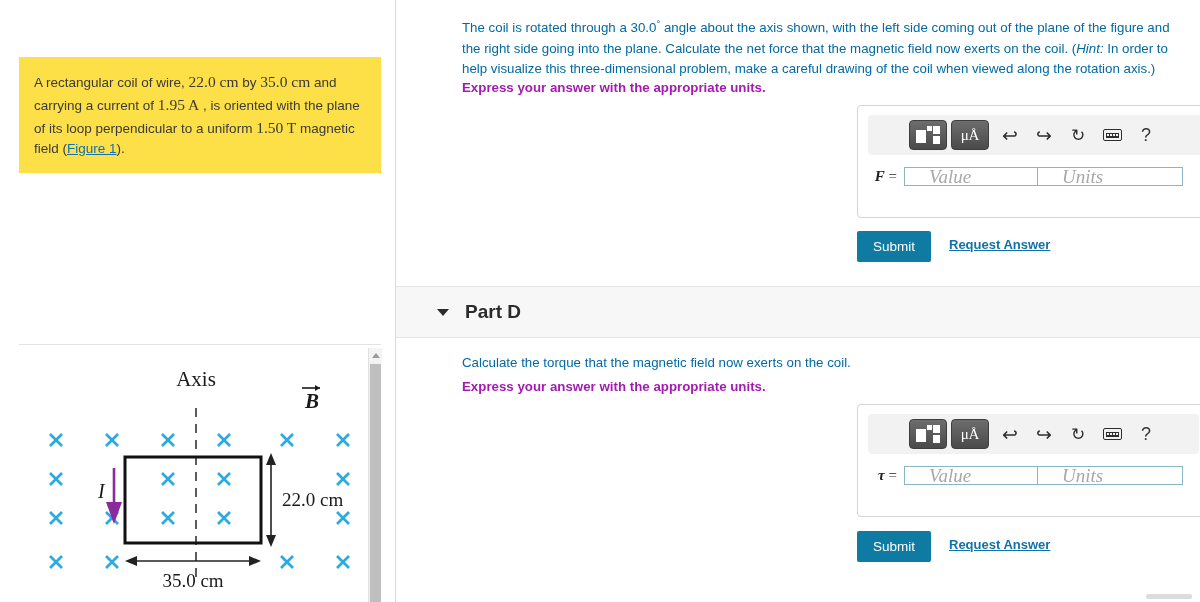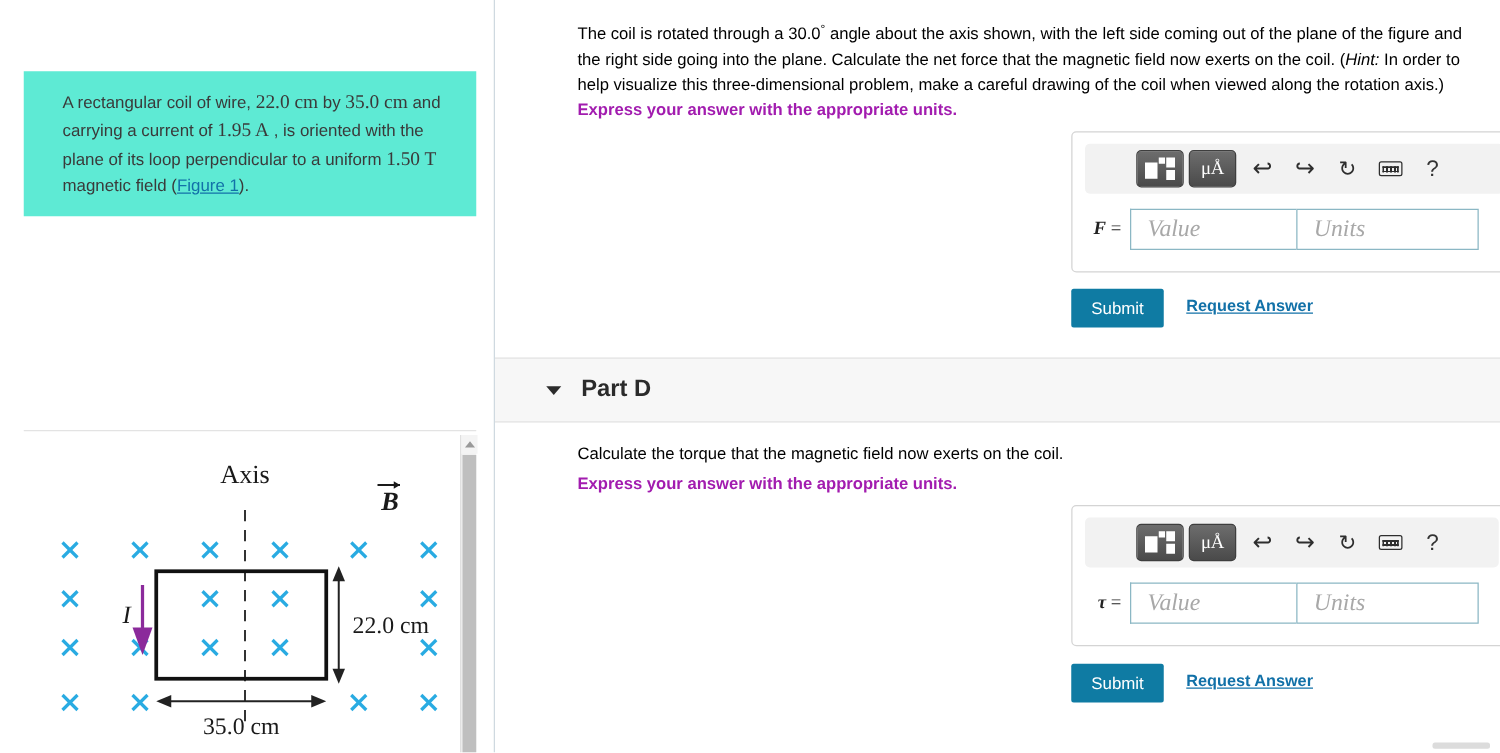--- a/index.html
+++ b/index.html
@@ -37,22 +37,22 @@
     position: absolute; left: 0; top: 0; width: 396px; height: 602px;
     background: #fff;
   }
   .divider-v {
     position: absolute; left: 395px; top: 0; width: 1px; height: 602px;
     background: #cfd9e0;
   }
 
   .problem-box {
     position: absolute; left: 19px; top: 57px; width: 362px;
-    background: #5eead4;
-    padding: 14px 14px 14px 31px;
+    background: #fde047;
+    padding: 14px 14px 14px 15px;
     font-size: 13.5px; line-height: 1.47; color: #3a3a3a;
   }
   .problem-box .bigunit {
     font-family: "Liberation Serif", serif;
     font-size: 15.5px;
   }
   .problem-box a {
     color: #1271a8; text-decoration: underline; cursor: pointer;
   }
 
@@ -113,21 +113,21 @@
     background: #dcdcdc; border-radius: 2px;
   }
 
   
   .right-panel {
     position: absolute; left: 396px; top: 0; width: 804px; height: 602px;
     background: #fff;
   }
   .qtext {
     position: absolute; left: 66px; top: 17px; width: 720px;
-    font-size: 13.3px; line-height: 1.52; color: #000000;
+    font-size: 13.3px; line-height: 1.52; color: #0369a1;
   }
   .qtext .sup { font-size: 9.5px; vertical-align: super; }
   .bold-line {
     position: absolute; left: 66px; width: 600px;
     font-weight: bold; font-size: 13.3px; color: #a21caf;
   }
 
   
   .answer-box {
     position: absolute;
@@ -185,22 +185,22 @@
     display: flex; align-items: center;
     margin: 12px 10px 12px 10px;
   }
   .ans-label {
     width: 36px; text-align: right; padding-right: 7px;
     font-family: "Liberation Serif", serif;
     font-size: 15px; color: #222;
   }
   .ans-label em { font-style: italic; font-weight: bold; }
   .inp {
-    height: 33px; border: 1px solid #8bb7c4; background: #fff;
-    display: flex; align-items: center; padding-left: 13px;
+    height: 19px; border: 1px solid #8bb7c4; background: #fff;
+    display: flex; align-items: center; padding-left: 24px;
     font-family: "Liberation Serif", serif;
     font-style: italic; font-size: 19px; color: #a8a8a8;
     cursor: text;
   }
   .inp.value { width: 133px; border-right: none; }
   .inp.units { width: 146px; }
 
   .btn-submit {
     position: absolute;
     background: #0f7ba3; color: #fff;

